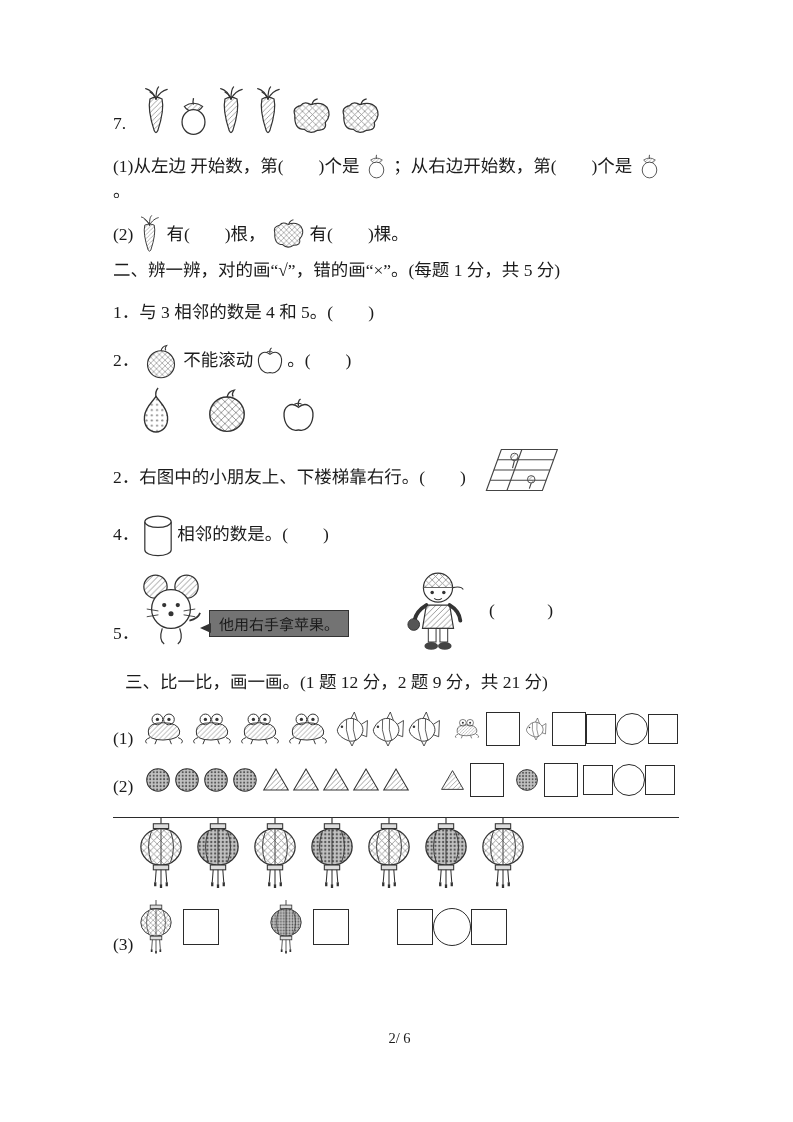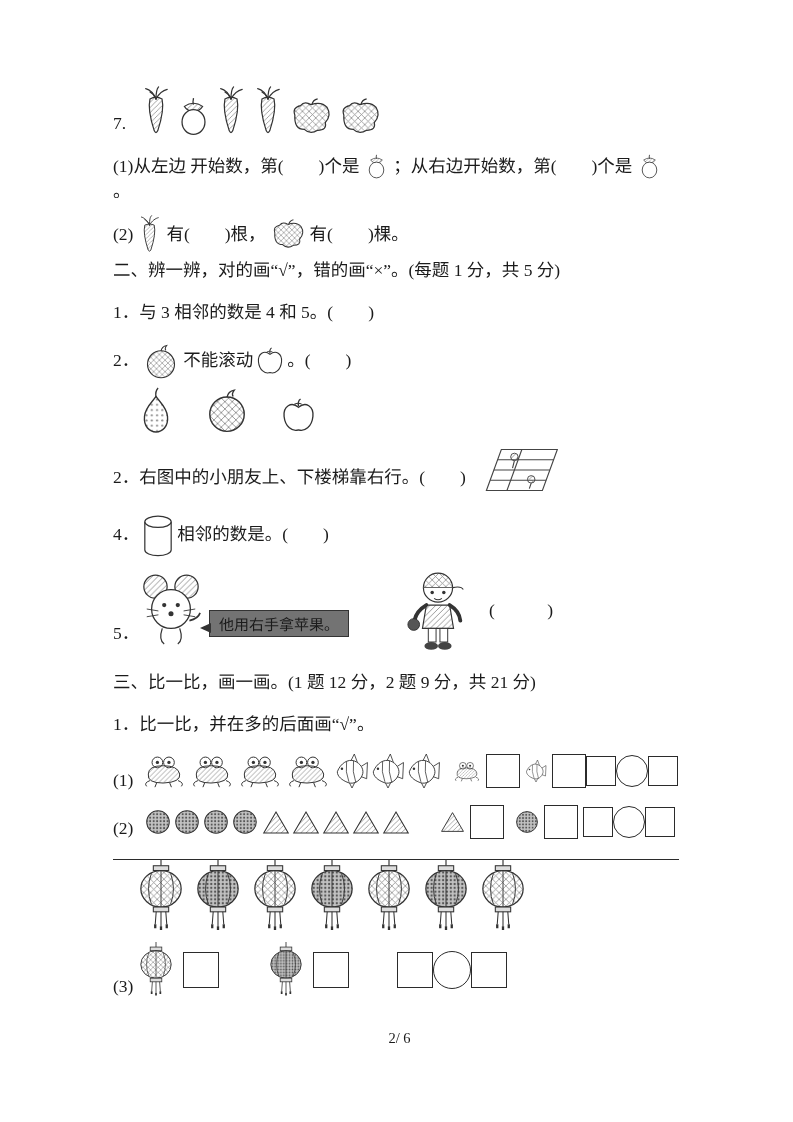--- a/index.html
+++ b/index.html
@@ -314,23 +314,22 @@
         <span>他用右手拿苹果。</span>
       </div>
       <span class="boy-pos">
         <svg width="66" height="86">
             <use href="#i-boy"></use>
           </svg>
       </span>
       <span class="paren5">(　　　)</span>
     </div>
 
-    <div class="txt sec-title" style="margin-top:14px;">三、比一比，画一画。(1 题 12 分，2 题 9 分，共 21 分)</div>
-
-    <div class="txt s2-item">1．比一比，并在多的后面画“√”。</div>
+    <div class="txt sec-title" style="margin-top:14px;margin-left:12px;">三、比一比，画一画。(1 题 12 分，2 题 9 分，共 21 分)</div>
+
 
     <div class="cmp-line">
       <span class="row-label">(1)</span>
       <span class="group gap1">
           <svg width="46" height="33">
             <use href="#i-frog"></use>
           </svg>
           <svg width="46" height="33">
             <use href="#i-frog"></use>
           </svg>

